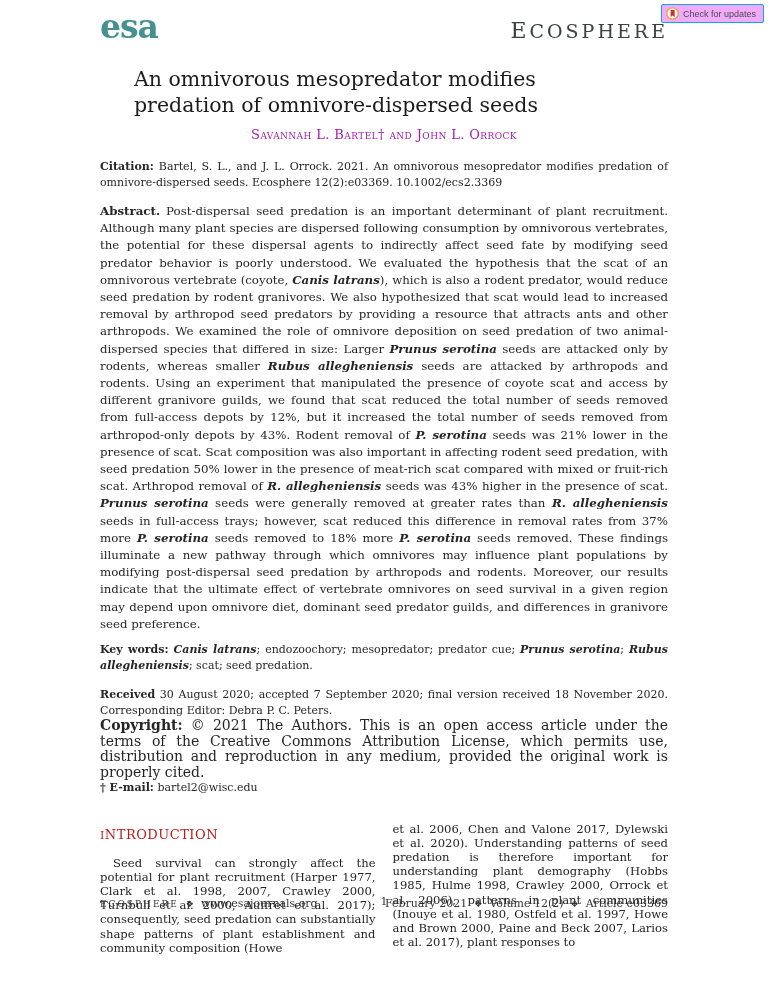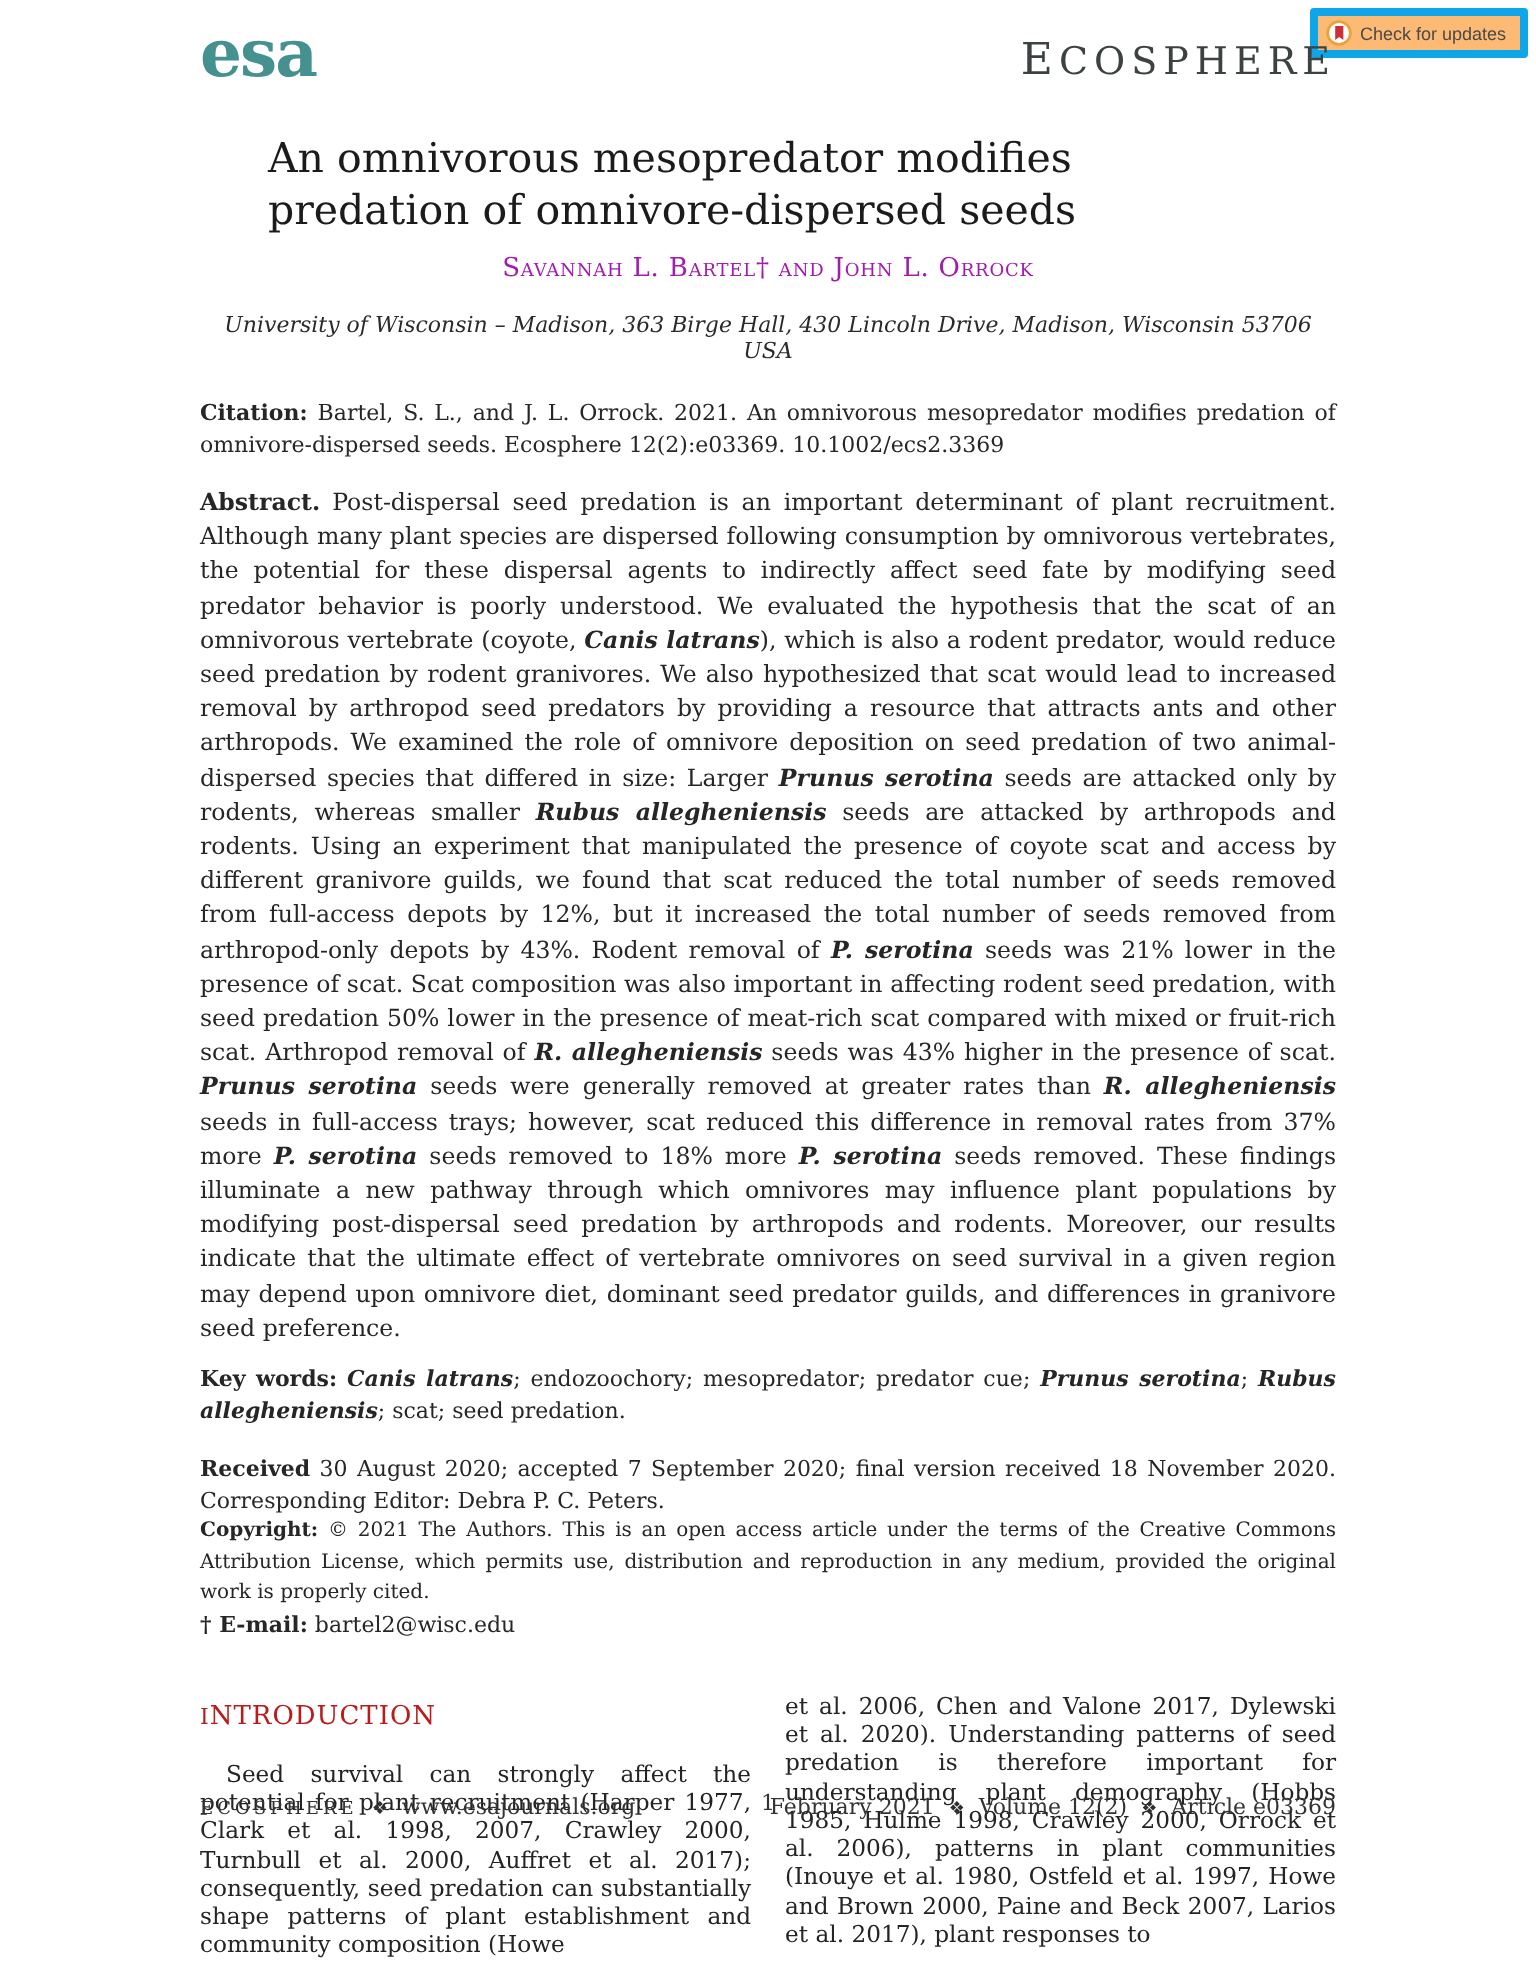--- a/index.html
+++ b/index.html
@@ -9,21 +9,21 @@
     font-family: "DejaVu Serif", "Liberation Serif", serif;
     color: #262626;
     overflow: hidden;
   }
   .content { position: absolute; left: 100px; width: 568px; top: 0; }
 
   
   .badge {
     position: absolute; top: 4px; right: 4px;
     display: flex; align-items: center; gap: 4px;
-    background: #fdba74; border: 4px solid #0ea5e9; border-radius: 2px;
+    background: #f0abfc; border: 1px solid #0ea5e9; border-radius: 2px;
     padding: 2px 7px 2px 4px;
     font-family: "Liberation Sans", sans-serif; font-size: 9px; color: #4a4a4a;
     cursor: pointer;
   }
   .badge svg { width: 13px; height: 13px; display: block; }
 
   
   .masthead {
     height: 42px;
     display: flex; justify-content: space-between; align-items: flex-end;
@@ -42,21 +42,21 @@
              font-size: 13px; letter-spacing: 0.4px; color: #a21caf; }
   .affiliation { margin-top: 14px; text-align: center; font-style: italic;
                  font-size: 11px; color: #2a2a2a; }
 
   
   .frontmatter p { text-align: justify; }
   .citation { margin-top: 17px; font-size: 11px; line-height: 15.5px; }
   .abstract { margin-top: 13px; font-size: 11.8px; line-height: 17.2px; }
   .keywords { margin-top: 9px; font-size: 11px; line-height: 15.5px; }
   .received { margin-top: 14px; font-size: 11px; line-height: 15.5px; }
-  .copyright { font-size: 10px; line-height: 15.5px; }
+  .copyright { font-size: 14px; line-height: 15.5px; }
   .email { font-size: 11px; line-height: 15.5px; }
   .lbl { font-weight: bold; }
   .abstract .lbl { margin-right: 6px; }
   .citation .lbl, .keywords .lbl { margin-right: 5px; }
   .it { font-style: italic; font-weight: bold; }
 
   
   .body-cols { display: flex; gap: 17px; margin-top: 26px; }
   .col { flex: 1 1 0; }
   .section-heading {
@@ -94,21 +94,20 @@
 
 <div class="content">
 
   <div class="masthead">
     <div class="esa-logo">esa</div>
     <div class="journal-name">Ecosphere</div>
   </div>
 
   <h1 class="title" style="font-weight: normal;">An omnivorous mesopredator modifies predation of omnivore-dispersed seeds</h1>
   <div class="authors">Savannah L. Bartel† and John L. Orrock</div>
-  <div class="affiliation">University of Wisconsin – Madison, 363 Birge Hall, 430 Lincoln Drive, Madison, Wisconsin 53706 USA</div>
 
   <div class="frontmatter">
     <p class="citation"><span class="lbl">Citation:</span><span>Bartel, S. L., and J. L. Orrock. 2021. An omnivorous mesopredator modifies predation of omnivore-dispersed seeds. Ecosphere 12(2):e03369. 10.1002/ecs2.3369</span></p>
 
     <p class="abstract"><span class="lbl">Abstract.</span><span><span>Post-dispersal seed predation is an important determinant of plant recruitment. Although many plant species are dispersed following consumption by omnivorous vertebrates, the potential for these dispersal agents to indirectly affect seed fate by modifying seed predator behavior is poorly understood. We evaluated the hypothesis that the scat of an omnivorous vertebrate (coyote, </span><span class="it">Canis latrans</span><span>), which is also a rodent predator, would reduce seed predation by rodent granivores. We also hypothesized that scat would lead to increased removal by arthropod seed predators by providing a resource that attracts ants and other arthropods. We examined the role of omnivore deposition on seed predation of two animal-dispersed species that differed in size: Larger </span><span class="it">Prunus serotina</span><span> seeds are attacked only by rodents, whereas smaller </span><span class="it">Rubus allegheniensis</span><span> seeds are attacked by arthropods and rodents. Using an experiment that manipulated the presence of coyote scat and access by different granivore guilds, we found that scat reduced the total number of seeds removed from full-access depots by 12%, but it increased the total number of seeds removed from arthropod-only depots by 43%. Rodent removal of </span><span class="it">P. serotina</span><span> seeds was 21% lower in the presence of scat. Scat composition was also important in affecting rodent seed predation, with seed predation 50% lower in the presence of meat-rich scat compared with mixed or fruit-rich scat. Arthropod removal of </span><span class="it">R. allegheniensis</span><span> seeds was 43% higher in the presence of scat. </span><span class="it">Prunus serotina</span><span> seeds were generally removed at greater rates than </span><span class="it">R. allegheniensis</span><span> seeds in full-access trays; however, scat reduced this difference in removal rates from 37% more </span><span class="it">P. serotina</span><span> seeds removed to 18% more </span><span class="it">P. serotina</span><span> seeds removed. These findings illuminate a new pathway through which omnivores may influence plant populations by modifying post-dispersal seed predation by arthropods and rodents. Moreover, our results indicate that the ultimate effect of vertebrate omnivores on seed survival in a given region may depend upon omnivore diet, dominant seed predator guilds, and differences in granivore seed preference.</span></span></p>
 
     <p class="keywords"><span class="lbl">Key words:</span><span><span class="it">Canis latrans</span><span>; endozoochory; mesopredator; predator cue; </span><span class="it">Prunus serotina</span><span>; </span><span class="it">Rubus allegheniensis</span><span>; scat; seed predation.</span></span></p>
 
     <p class="received"><span class="lbl">Received</span><span> 30 August 2020; accepted 7 September 2020; final version received 18 November 2020. Corresponding Editor: Debra P. C. Peters.</span></p>
 

